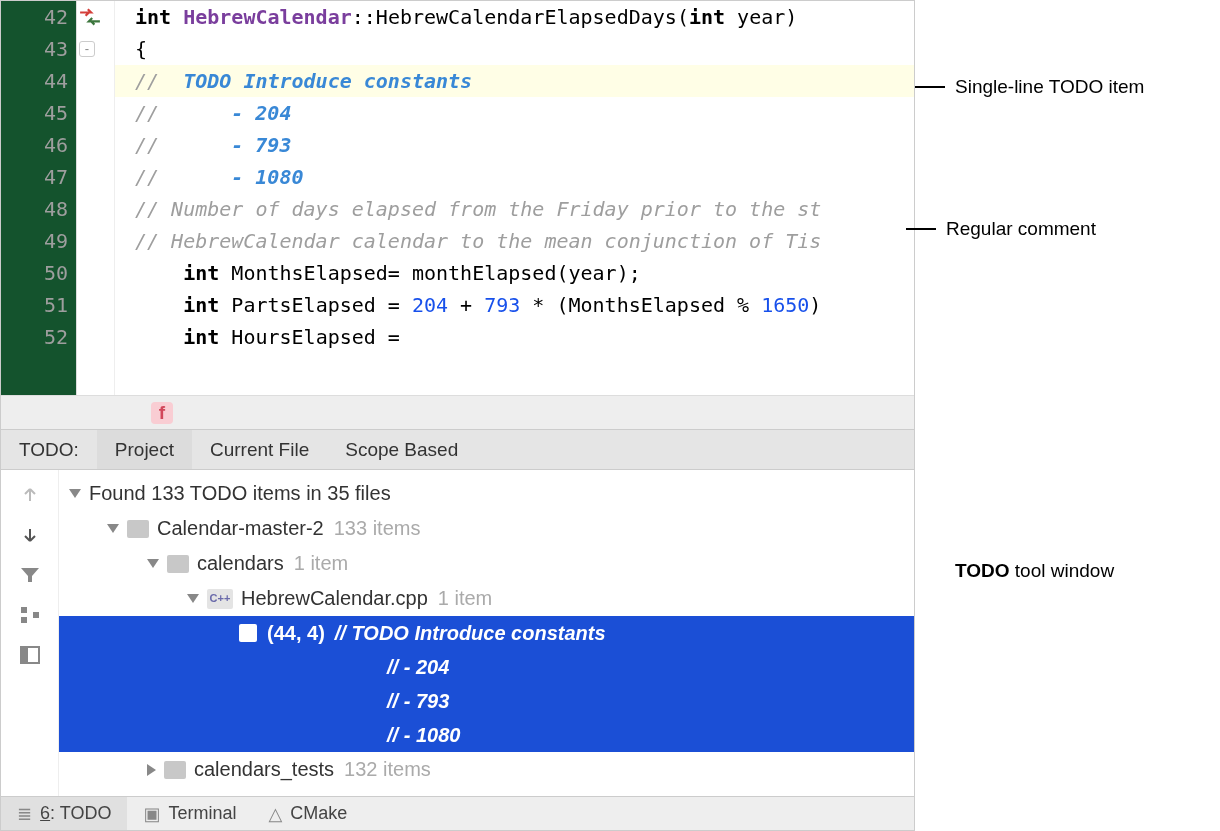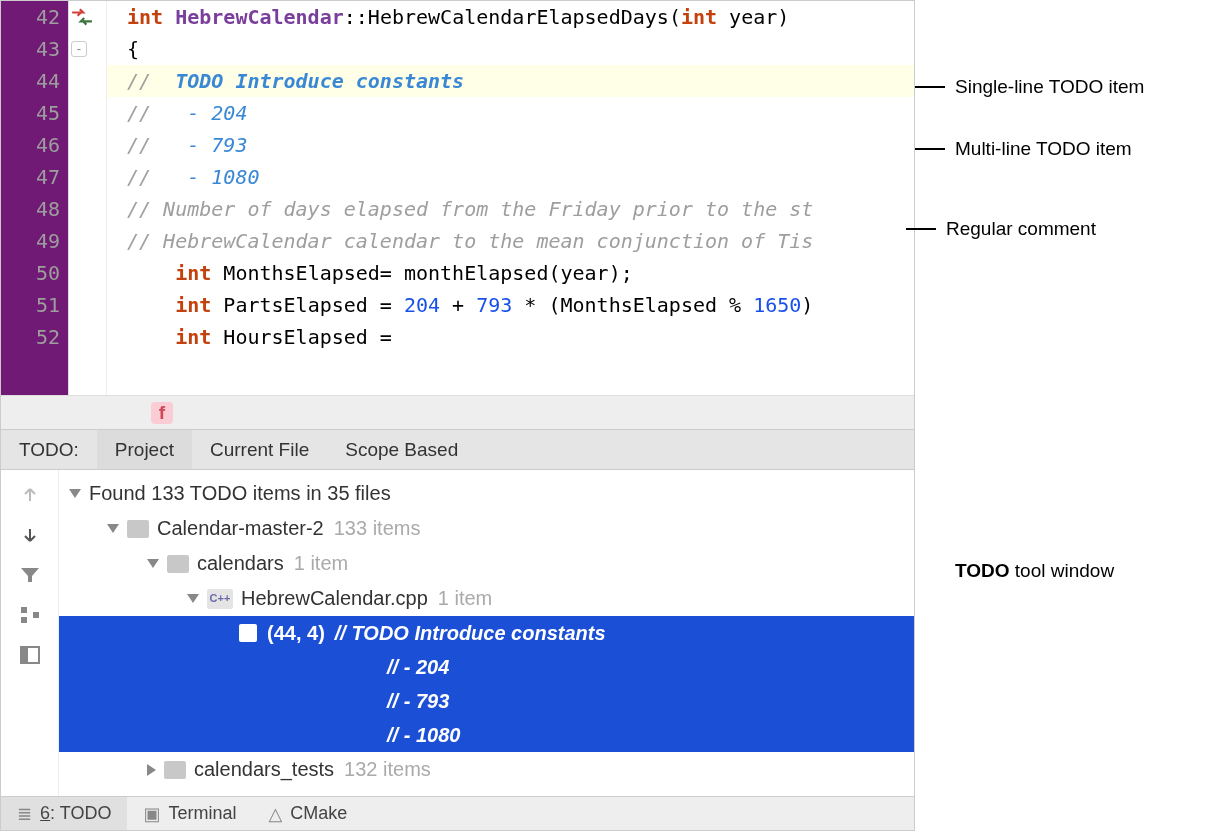--- a/index.html
+++ b/index.html
@@ -41,22 +41,22 @@
 
   
   .editor {
     display: flex;
     flex-direction: column;
     background: #fff;
     height: 394px;
   }
   .code-area { flex: 1; display: flex; overflow: hidden; }
   .gutter {
-    width: 68px;
-    background: #701a75;
+    width: 76px;
+    background: #14532d;
     color: #9e9e9e;
     font-family: Menlo, Consolas, monospace;
     font-size: 20px;
     text-align: right;
     padding-right: 8px;
     border-right: 1px solid #ddd;
   }
   .gutter .gln { height: 32px; line-height: 32px; position: relative; }
   .marker-col {
     width: 38px;
@@ -88,26 +88,26 @@
     font-size: 20px;
     overflow: hidden;
   }
   .code-line {
     height: 32px;
     line-height: 32px;
     padding-left: 20px;
     white-space: pre;
   }
   .hl-line { background: #fffee6; }
-  .kw { color: #c2410c; font-weight: 700; }
+  .kw { color: #000000; font-weight: 700; }
   .cls { color: #7a3e9d; font-weight: 700; }
   .num { color: #1750eb; }
   .cm  { color: #9e9e9e; font-style: italic; }
   .todo { color: #3988d6; font-style: italic; font-weight: 700; }
-  .subtodo { color: #3988d6; font-style: italic; font-weight: 400; }
+  .subtodo { color: #3988d6; font-style: italic; font-weight: 700; margin-left: 36px; }
 
   
   .breadcrumb {
     height: 35px;
     line-height: 35px;
     border-top: 1px solid #ddd;
     border-bottom: 1px solid #ccc;
     background: #eeeeee;
     display: flex;
     align-items: center;
@@ -412,24 +412,20 @@
       <span>CMake</span>
     </div>
   </div>
 </div>
 
 <div class="annotations">
   <div class="callout" style="top:76px; left:915px;">
     <div class="tick"></div>
       <span class="callout-text">Single-line TODO item</span>
   </div>
-  <div class="callout" style="top:138px; left:915px;">
-    <div class="tick"></div>
-      <span class="callout-text">Multi-line TODO item</span>
-  </div>
   <div class="callout" style="top:218px; left:906px;">
     <div class="tick"></div>
       <span class="callout-text">Regular comment</span>
   </div>
   <div class="callout" style="top:560px; left:955px;">
     <span class="callout-text"><span class="callout-bold">TODO</span><span> tool window</span></span>
   </div>
 </div>
 
 </body></html>

